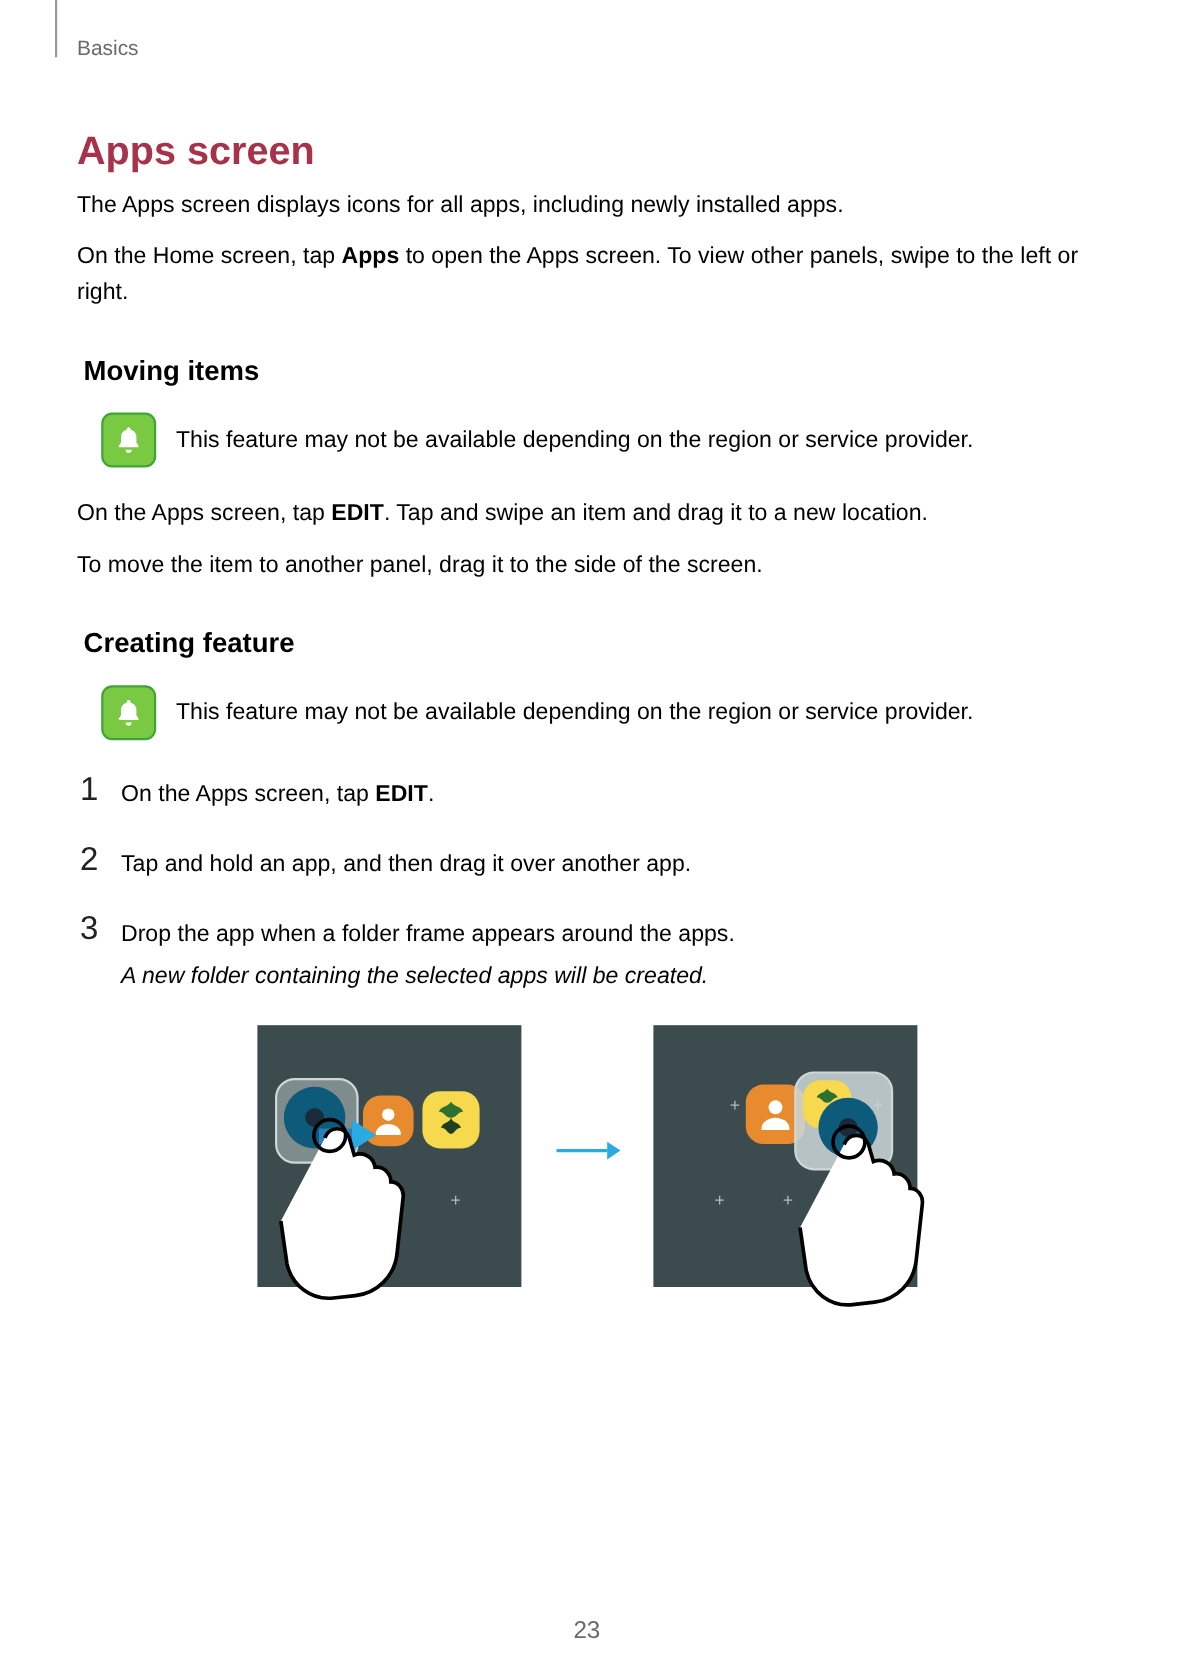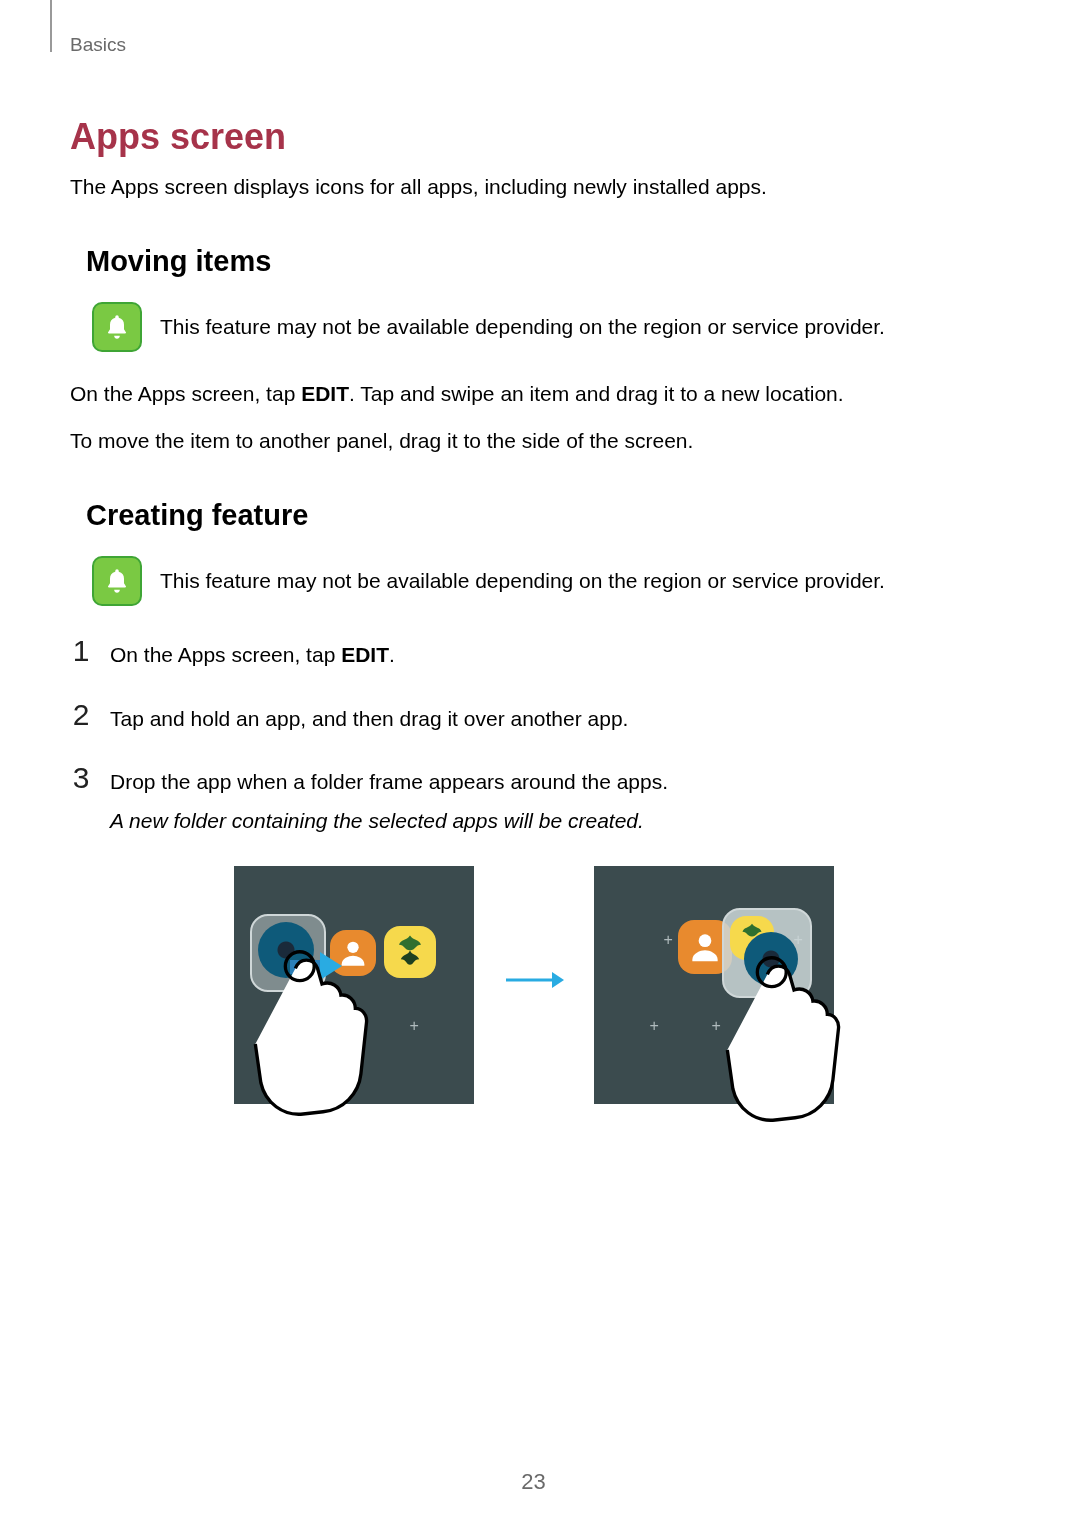--- a/index.html
+++ b/index.html
@@ -44,23 +44,23 @@
     font-size: 19px;
   }
   .content { padding-top: 80px; }
   h1 {
     font-size: 36px;
     font-weight: 700;
     color: var(--heading-red);
     margin: 14px 0 0 0;
   }
   h2 {
-    font-size: 29px;
+    font-size: 25px;
     font-weight: 700;
-    margin: 36px 0 18px 16px;
+    margin: 36px 0 18px 6px;
   }
   p { margin: 6px 0 14px 0; }
   span.bind-bold { font-weight: 700; }
 
   .note {
     display: flex;
     align-items: center;
     gap: 18px;
     margin: 6px 0 26px 0;
     padding-left: 22px;
@@ -176,20 +176,23 @@
 <div class="page">
   <div class="top-rule"></div>
   <div class="breadcrumb">Basics</div>
 
   <div class="content">
 
     <h1>Apps screen</h1>
 
     <p>The Apps screen displays icons for all apps, including newly installed apps.</p>
 
+    <p>
+      <span>On the Home screen, tap </span><span class="bind-bold">Apps</span><span> to open the Apps screen. To view other panels, swipe to the left or right.</span>
+    </p>
 
     <h2>Moving items</h2>
 
     <div class="note">
       <div class="bell-icon">
         <svg viewBox="0 0 24 24" fill="#ffffff">
             <path d="M12 2a1.5 1.5 0 0 1 1.5 1.5v.6A6 6 0 0 1 18 10v4l1.6 2.4a.8.8 0 0 1-.66 1.24H5.06A.8.8 0 0 1 4.4 16.4L6 14v-4a6 6 0 0 1 4.5-5.9v-.6A1.5 1.5 0 0 1 12 2zm0 20a2.4 2.4 0 0 1-2.4-2.4h4.8A2.4 2.4 0 0 1 12 22z"></path>
           </svg>
       </div>
       <div>This feature may not be available depending on the region or service provider.</div>

